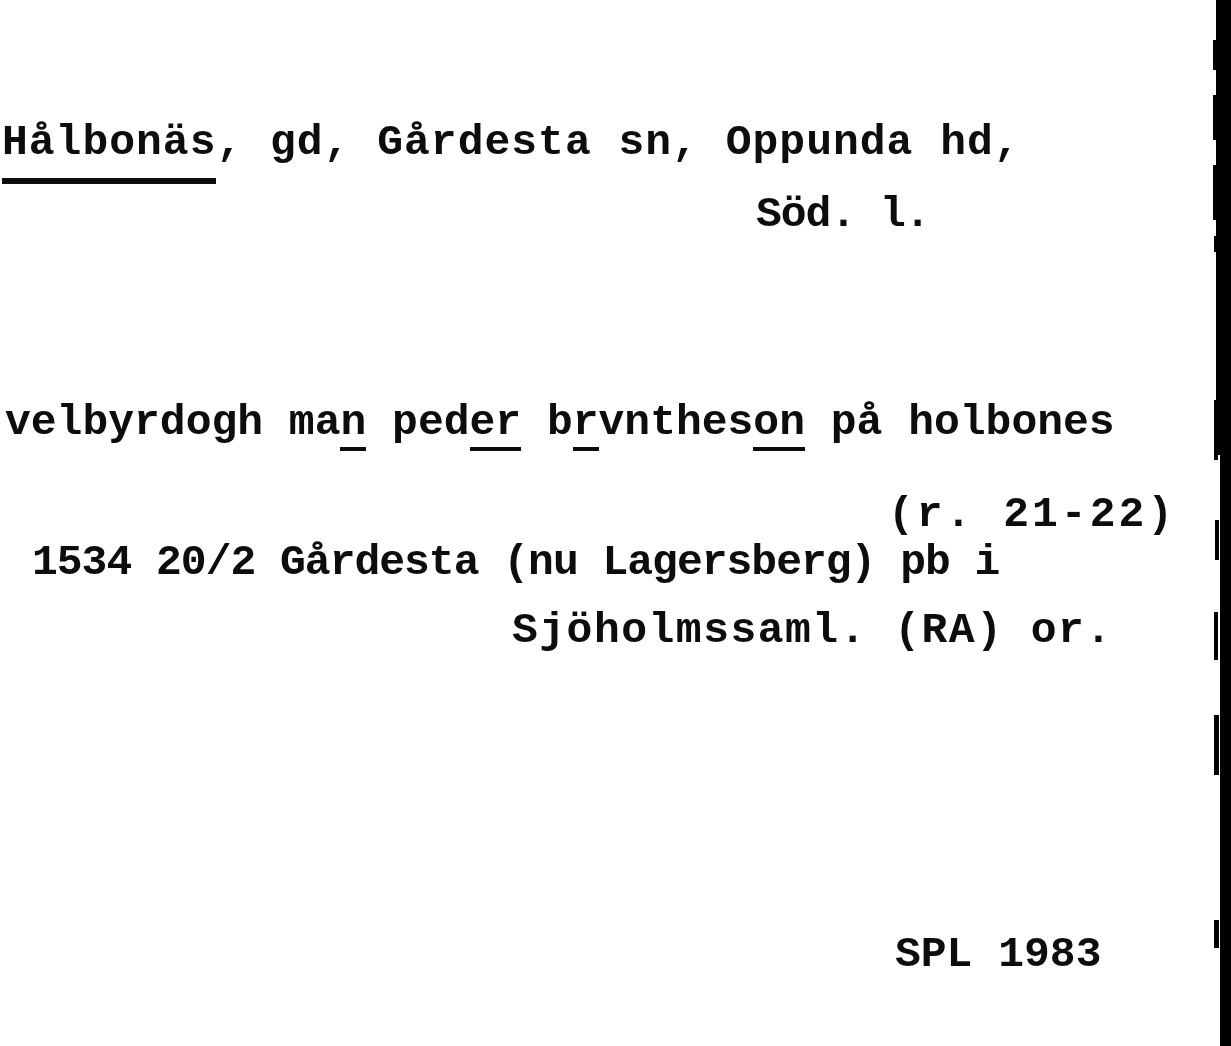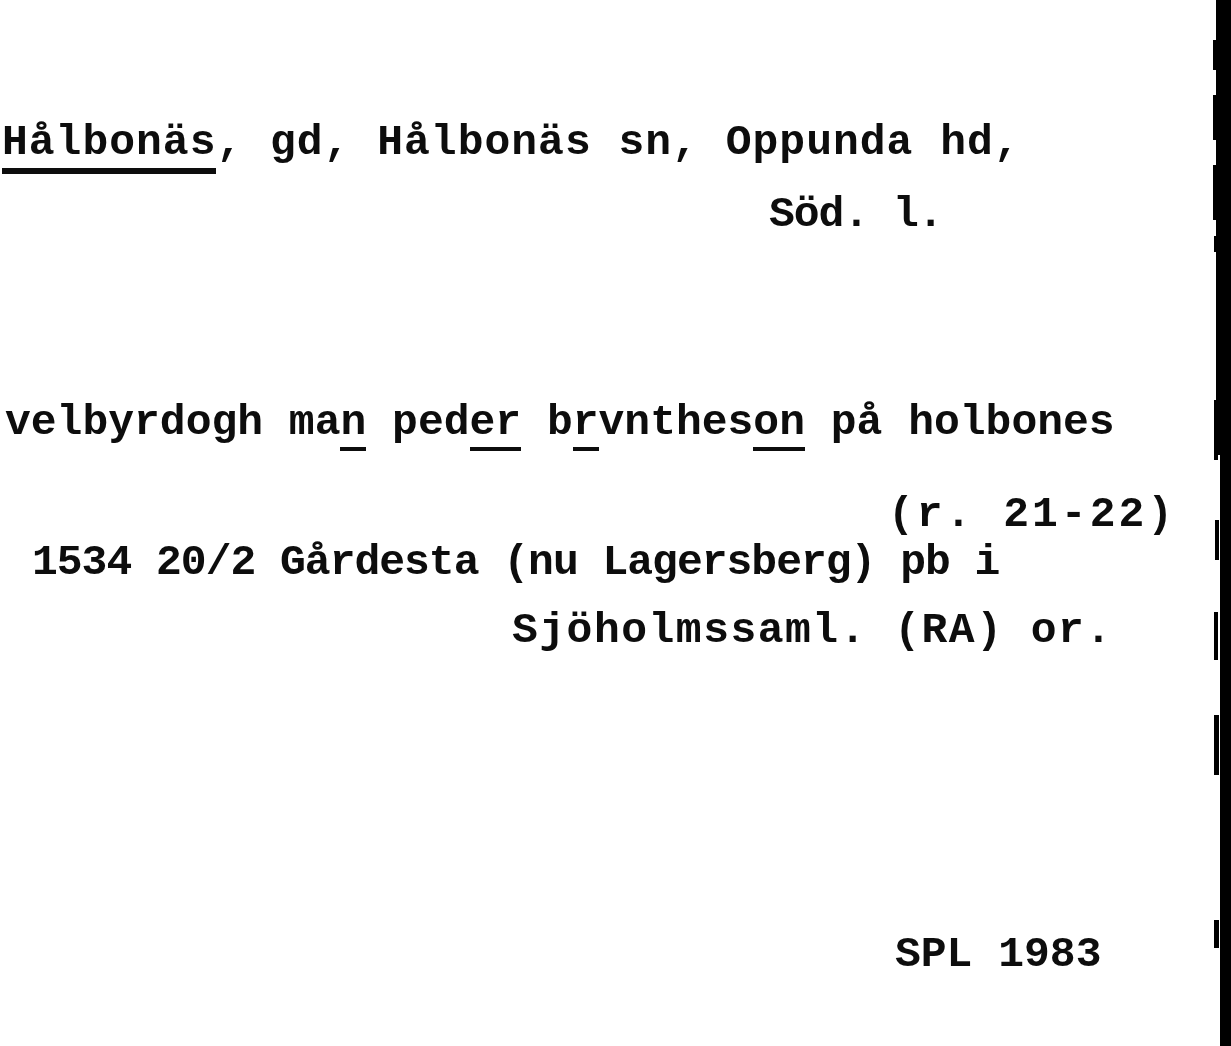--- a/index.html
+++ b/index.html
@@ -20,24 +20,24 @@
   .line {
     position: absolute;
     font-size: 43px;
     line-height: 1.15;
     white-space: pre;
     color: var(--ink);
   }
   
   .line .u { border-bottom: 4px solid var(--ink); }
   
-  .l1 .u { border-bottom-width: 6px; padding-bottom: 1px; }
+  .l1 .u { border-bottom-width: 6px; padding-bottom: 11px; }
 
   .l1 { left: 2px;   top: 118px; letter-spacing: 1px; }
-  .l2 { left: 756px; top: 190px; letter-spacing: -1px; margin-left: 13px; }
+  .l2 { left: 756px; top: 190px; letter-spacing: -1px; }
   .l3 { left: 5px;   top: 398px; letter-spacing: 0; }
   .l4 { left: 888px; top: 458px; letter-spacing: 3px; margin-top: 32px; }
   .l5 { left: 5px;   top: 538px; letter-spacing: -1px; margin-left: 27px; }
   .l6 { left: 512px; top: 606px; letter-spacing: 1.5px; }
   .l7 { left: 864px; top: 930px; letter-spacing: 0; margin-left: 31px; }
 
   
   .scan-bar {
     position: absolute;
     top: 0;
@@ -66,21 +66,21 @@
   .t6 { right: 12px; top: 520px; width: 4px; height: 40px; }
   .t7 { right: 13px; top: 612px; width: 4px; height: 48px; }
   .t8 { right: 12px; top: 715px; width: 5px; height: 60px; }
   .t9 { right: 12px; top: 920px; width: 5px; height: 28px; }
 </style>
 </head>
 <body>
 
 <div class="page">
 
-  <div class="line l1"><span class="u">Hålbonäs</span><span>, gd, Hålbonäs sn, Oppunda hd,</span></div>
+  <div class="line l1"><span class="u">Hålbonäs</span><span>, gd, Gårdesta sn, Oppunda hd,</span></div>
 
   <div class="line l2">Söd. l.</div>
 
   <div class="line l3"><span>velbyrdogh ma</span><span class="u">n</span><span> ped</span><span class="u">er</span><span> b</span><span class="u">r</span><span>vnthes</span><span class="u">on</span><span> på holbones</span></div>
 
   <div class="line l4">(r. 21-22)</div>
 
   <div class="line l5">1534 20/2 Gårdesta (nu Lagersberg) pb i</div>
 
   <div class="line l6">Sjöholmssaml. (RA) or.</div>

